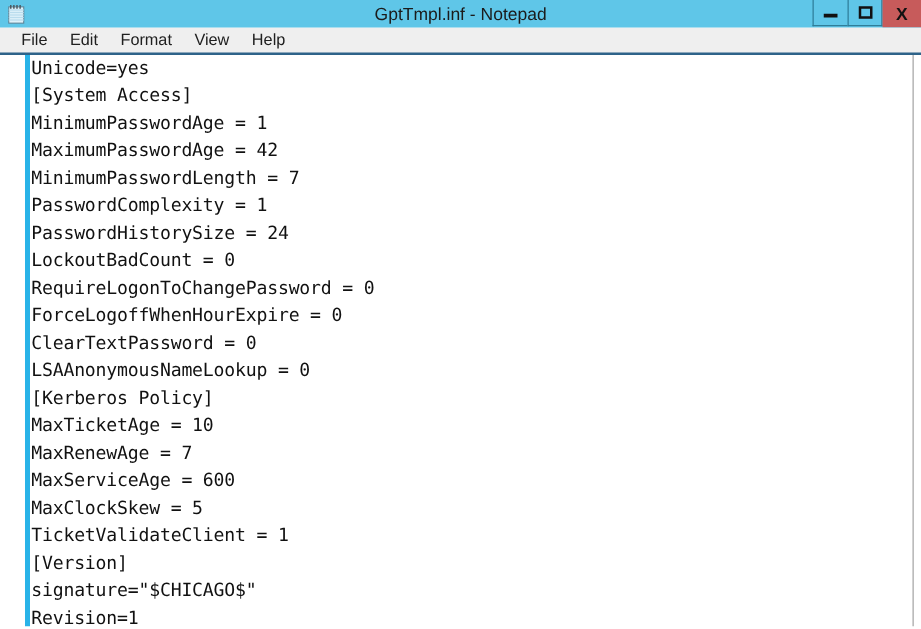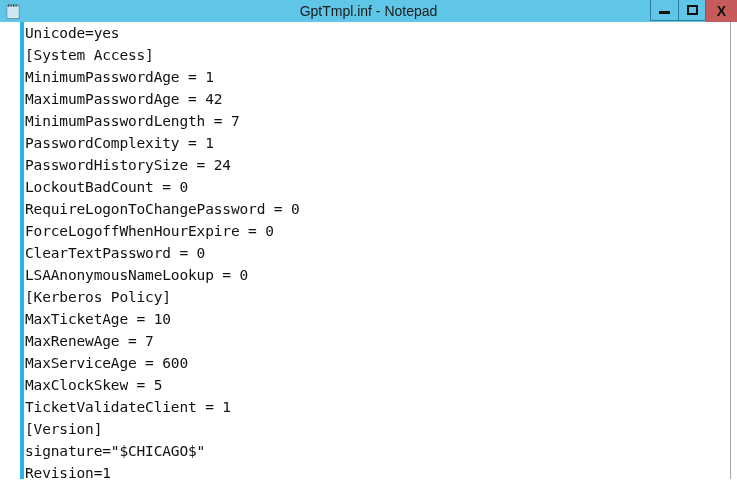--- a/index.html
+++ b/index.html
@@ -198,20 +198,27 @@
       <div class="winbtn min">
         <span class="glyph-min"></span>
       </div>
       <div class="winbtn max">
         <span class="glyph-max"></span>
       </div>
       <div class="winbtn close">X</div>
     </div>
   </div>
 
+  <div class="menubar">
+    <div class="menu-item">File</div>
+    <div class="menu-item">Edit</div>
+    <div class="menu-item">Format</div>
+    <div class="menu-item">View</div>
+    <div class="menu-item">Help</div>
+  </div>
 
   <div class="editor-wrap">
     <div class="edge-left"></div>
     <div class="edge-right-pad"></div>
     <div class="edge-right"></div>
     <div class="textarea" id="textarea"><div class="line">Unicode=yes</div><div class="line">[System Access]</div><div class="line">MinimumPasswordAge = 1</div><div class="line">MaximumPasswordAge = 42</div><div class="line">MinimumPasswordLength = 7</div><div class="line">PasswordComplexity = 1</div><div class="line">PasswordHistorySize = 24</div><div class="line">LockoutBadCount = 0</div><div class="line">RequireLogonToChangePassword = 0</div><div class="line">ForceLogoffWhenHourExpire = 0</div><div class="line">ClearTextPassword = 0</div><div class="line">LSAAnonymousNameLookup = 0</div><div class="line">[Kerberos Policy]</div><div class="line">MaxTicketAge = 10</div><div class="line">MaxRenewAge = 7</div><div class="line">MaxServiceAge = 600</div><div class="line">MaxClockSkew = 5</div><div class="line">TicketValidateClient = 1</div><div class="line">[Version]</div><div class="line">signature="$CHICAGO$"</div><div class="line">Revision=1</div></div>
   </div>
 
 </div>
 

